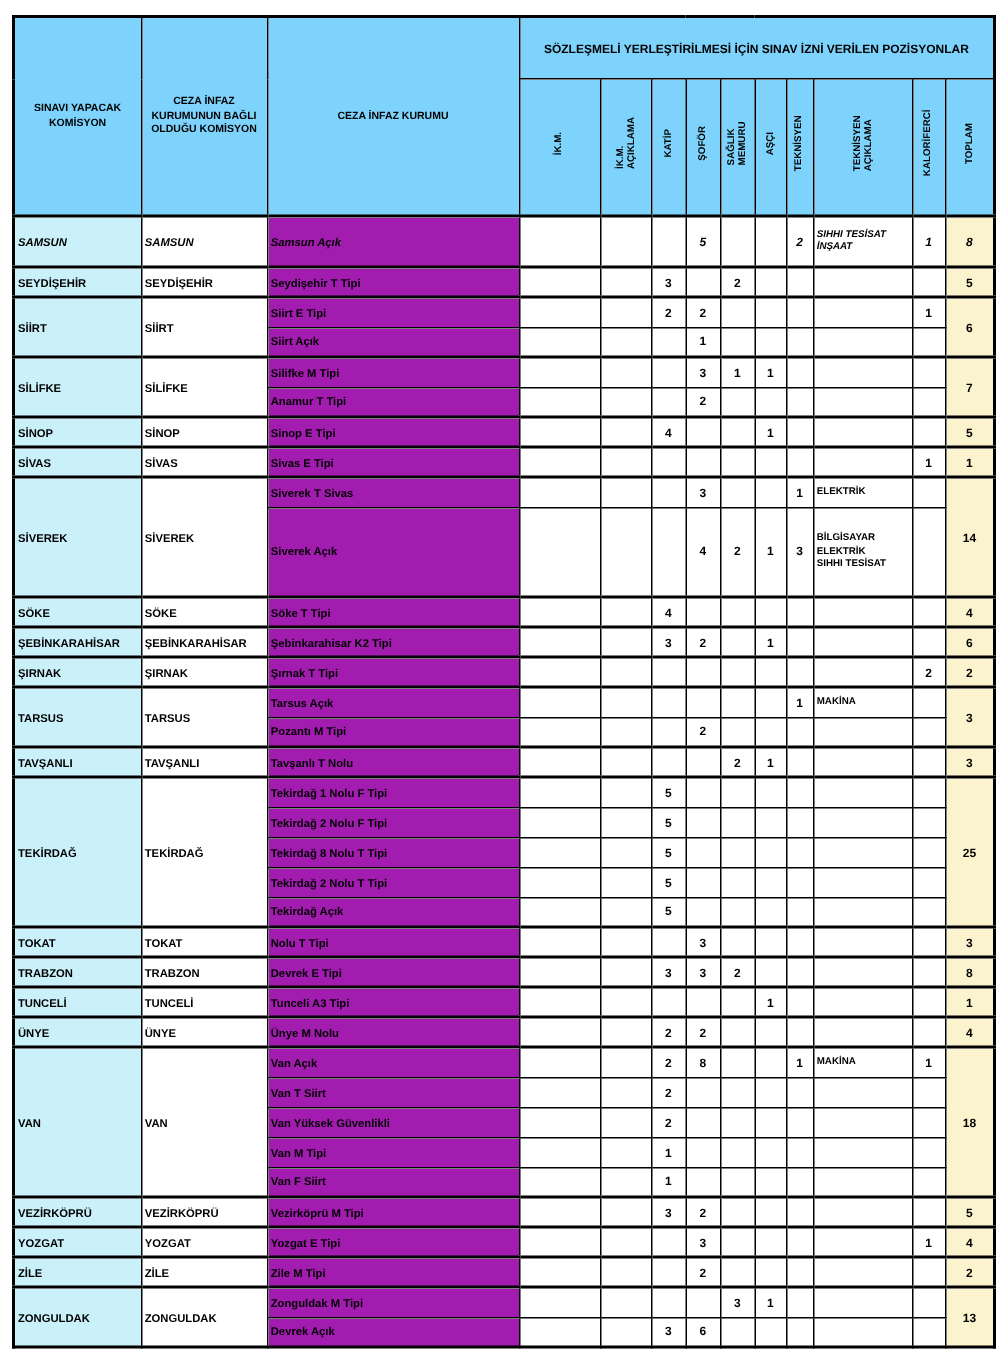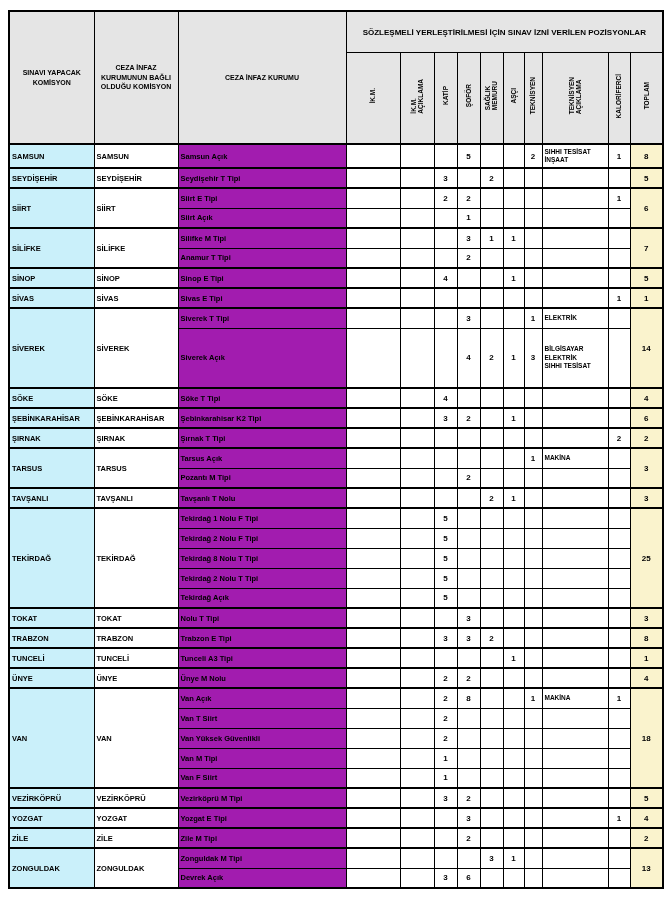--- a/index.html
+++ b/index.html
@@ -1,21 +1,21 @@
 <!DOCTYPE html>
 <html><head>
 <meta charset="utf-8">
 <style>
   html,body{margin:0;padding:0;background:#ffffff;}
   .sheet{position:relative;width:670px;height:900px;background:#ffffff;overflow:hidden;
          font-family:"Liberation Sans",sans-serif;}
   table.grid{position:absolute;left:8px;top:10px;border-collapse:collapse;table-layout:fixed;
              width:654px;border:2px solid #000;}
   th,td{border:1px solid #000;padding:0 2px;font-weight:bold;overflow:hidden;color:#000;}
-  thead th{background:#e5e5e5;text-align:center;vertical-align:middle;white-space:pre-line;margin-left:44px;}
+  thead th{background:#7dd3fc;text-align:center;vertical-align:middle;white-space:pre-line;margin-left:44px;}
   th.left-h{font-size:7px;line-height:1.35;}
   th.group-h{font-size:8px;height:40px;}
   th.rot-th{height:88px;padding:1px;}
   .vtext{writing-mode:vertical-rl;transform:rotate(180deg);display:inline-block;
          font-size:6.5px;line-height:1.15;white-space:pre-line;max-height:84px;text-align:left;}
   tbody tr{height:20px;}
   td.c-komisyon{background:#caf0fa;font-size:7.5px;text-align:left;vertical-align:middle;}
   td.c-bagli{font-size:7.5px;text-align:left;vertical-align:middle;background:#fff;}
   td.c-kurum{font-size:7.5px;text-align:left;vertical-align:middle;background:#a21caf;}
   td.val{font-size:8px;text-align:center;vertical-align:middle;background:#fff;}
@@ -65,21 +65,21 @@
 MEMURU</span></th>
           <th class="rot-th"><span class="vtext">AŞÇI</span></th>
           <th class="rot-th"><span class="vtext">TEKNİSYEN</span></th>
           <th class="rot-th"><span class="vtext">TEKNİSYEN
 AÇIKLAMA</span></th>
           <th class="rot-th"><span class="vtext">KALORİFERCİ</span></th>
           <th class="rot-th"><span class="vtext">TOPLAM</span></th>
         </tr>
     </thead>
     <tbody id="tbody">
-        <tr class="group-start" style="height: 24px;">
+        <tr class="group-start" style="height: 34px; font-style: italic;">
           <td class="c-komisyon" rowspan="1">SAMSUN</td>
           <td class="c-bagli" rowspan="1">SAMSUN</td>
           <td class="c-kurum">Samsun Açık</td>
           <td class="val"></td>
           <td class="c-acik"></td>
           <td class="val"></td>
           <td class="val">5</td>
           <td class="val"></td>
           <td class="val"></td>
           <td class="val">2</td>
@@ -183,21 +183,21 @@
           <td class="val"></td>
           <td class="val"></td>
           <td class="val"></td>
           <td class="c-acik"></td>
           <td class="val">1</td>
           <td class="c-toplam" rowspan="1">1</td>
         </tr>
         <tr class="group-start">
           <td class="c-komisyon" rowspan="2">SİVEREK</td>
           <td class="c-bagli" rowspan="2">SİVEREK</td>
-          <td class="c-kurum">Siverek T Tipi</td>
+          <td class="c-kurum">Siverek T Sivas</td>
           <td class="val"></td>
           <td class="c-acik"></td>
           <td class="val"></td>
           <td class="val">3</td>
           <td class="val"></td>
           <td class="val"></td>
           <td class="val">1</td>
           <td class="c-acik">ELEKTRİK</td>
           <td class="val"></td>
           <td class="c-toplam" rowspan="2">14</td>
@@ -377,21 +377,21 @@
           <td class="val"></td>
           <td class="val"></td>
           <td class="val"></td>
           <td class="c-acik"></td>
           <td class="val"></td>
           <td class="c-toplam" rowspan="1">3</td>
         </tr>
         <tr class="group-start">
           <td class="c-komisyon" rowspan="1">TRABZON</td>
           <td class="c-bagli" rowspan="1">TRABZON</td>
-          <td class="c-kurum">Trabzon E Tipi</td>
+          <td class="c-kurum">Devrek E Tipi</td>
           <td class="val"></td>
           <td class="c-acik"></td>
           <td class="val">3</td>
           <td class="val">3</td>
           <td class="val">2</td>
           <td class="val"></td>
           <td class="val"></td>
           <td class="c-acik"></td>
           <td class="val"></td>
           <td class="c-toplam" rowspan="1">8</td>

